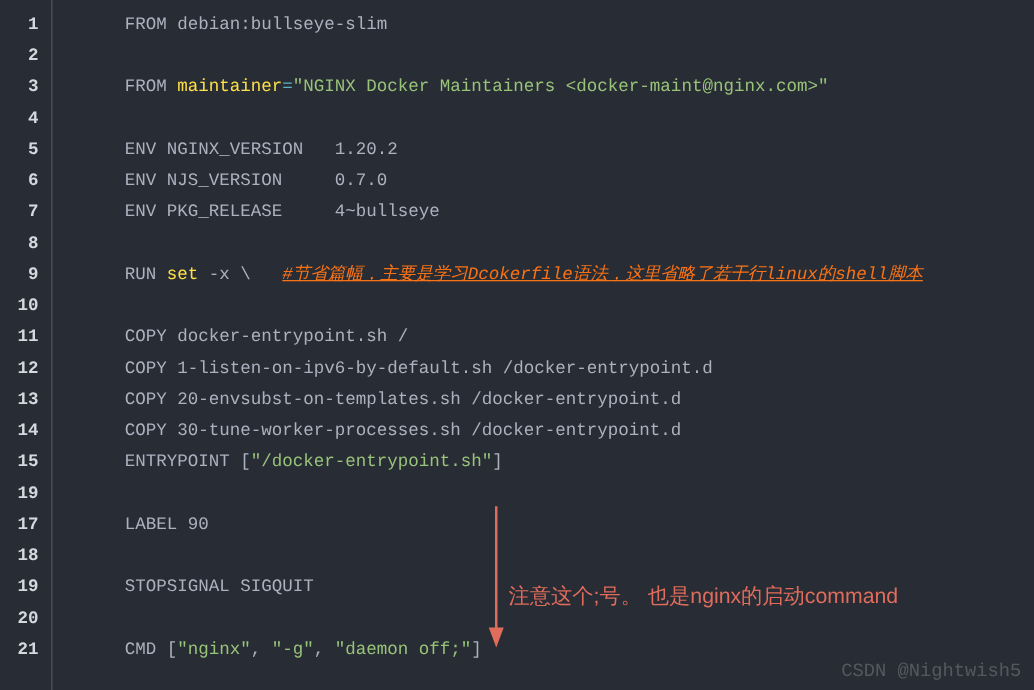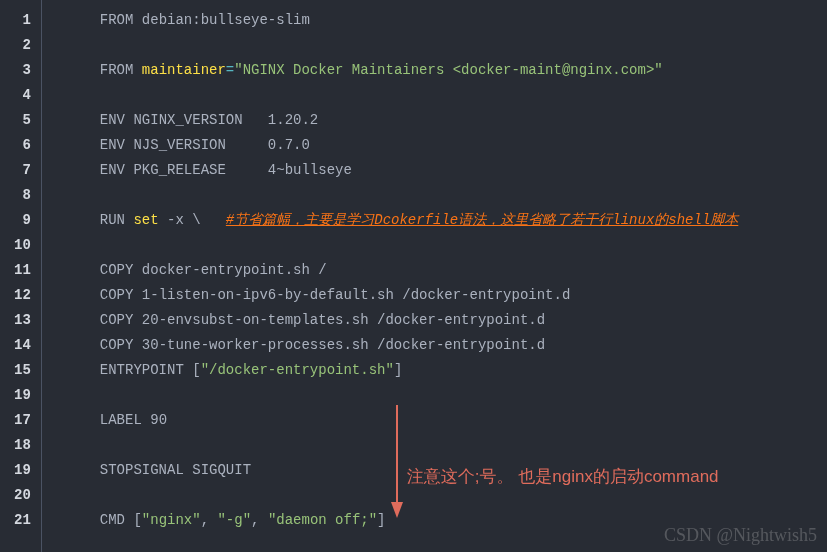--- a/index.html
+++ b/index.html
@@ -61,22 +61,22 @@
       top: 400px;
       width: 30px;
       height: 120px;
       pointer-events: none;
     }
     .watermark {
       position: absolute;
       bottom: 6px;
       right: 10px;
       color: rgba(200,200,200,0.28);
-      font-family: Liberation Serif, serif;
-      font-size: 18px;
+      font-family: Liberation Mono, monospace;
+      font-size: 15px;
     }
   </style>
 </head>
 <body>
 
 <div class="editor">
   <div class="gutter">
     <div>1</div>
     <div>2</div>
     <div>3</div>

